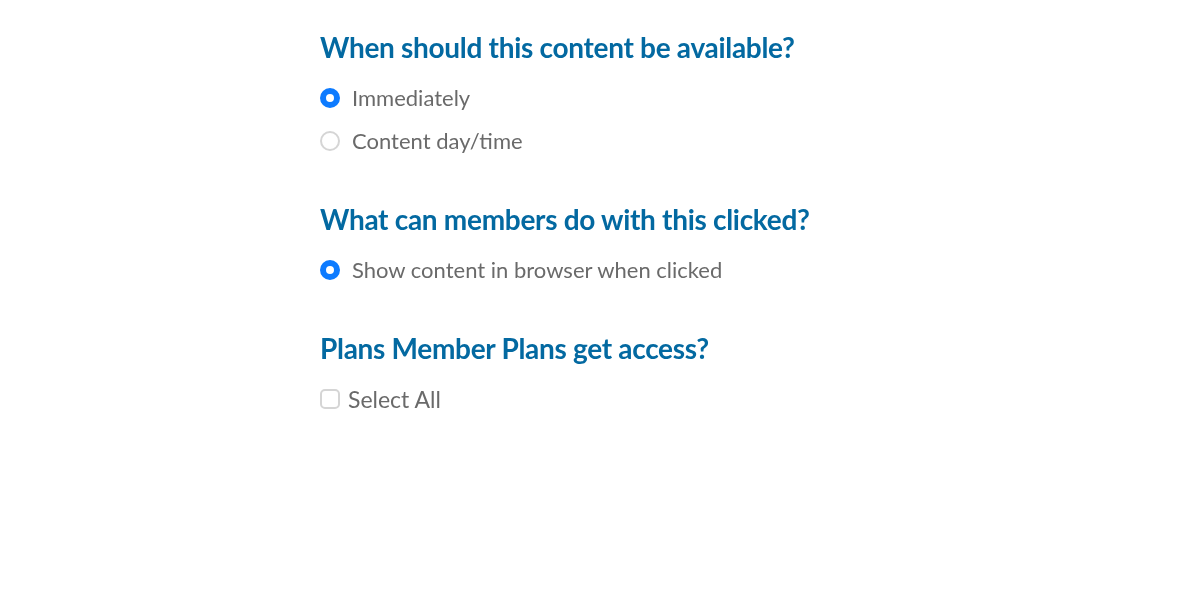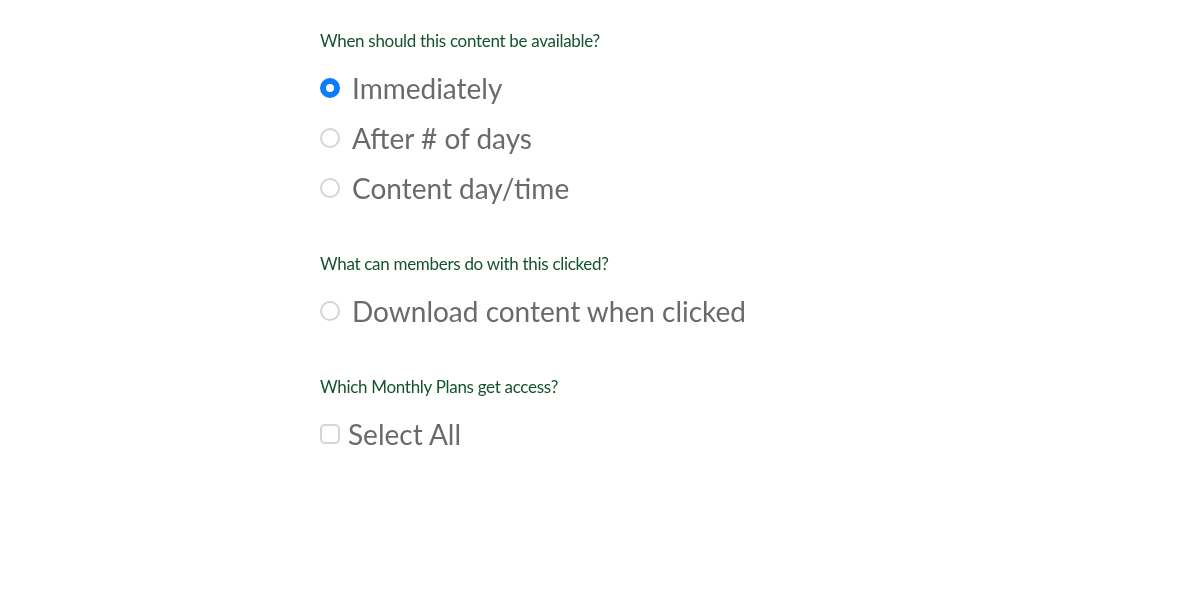--- a/index.html
+++ b/index.html
@@ -14,23 +14,23 @@
       height: 600px;
       padding: 30px 0 0 320px;
     }
     .section {
       margin-bottom: 48px;
     }
     .section:last-child {
       margin-bottom: 0;
     }
     .section-heading {
-      font-size: 17px;
-      font-weight: 400;
-      color: #14532d;
+      font-size: 28px;
+      font-weight: 700;
+      color: #0369a1;
       margin-bottom: 20px;
       letter-spacing: -0.3px;
     }
     .option-row {
       display: flex;
       align-items: center;
       margin-bottom: 16px;
       cursor: pointer;
     }
     .option-row:last-child {
@@ -69,60 +69,56 @@
       position: absolute;
       left: 5px;
       top: 1px;
       width: 5px;
       height: 10px;
       border: solid #fff;
       border-width: 0 2.5px 2.5px 0;
       transform: rotate(45deg);
     }
     .option-label {
-      font-size: 28px;
+      font-size: 22px;
       color: #6a6a6a;
       font-weight: 400;
     }
     .plans-section .option-row {
       margin-bottom: 12px;
     }
     .plans-section .option-label {
-      font-size: 28px;
+      font-size: 23px;
     }
     .plans-section .checkbox {
       margin-right: 8px;
     }
   </style>
 </head>
 <body>
 
 <div class="section">
   <h2 class="section-heading">When should this content be available?</h2>
   <div class="option-row">
     <span class="radio selected"></span>
     <span class="option-label">Immediately</span>
   </div>
   <div class="option-row">
     <span class="radio"></span>
-    <span class="option-label">After # of days</span>
-  </div>
-  <div class="option-row">
-    <span class="radio"></span>
     <span class="option-label">Content day/time</span>
   </div>
 </div>
 
 <div class="section">
   <h2 class="section-heading">What can members do with this clicked?</h2>
   <div class="option-row">
-    <span class="radio"></span>
-    <span class="option-label">Download content when clicked</span>
+    <span class="radio selected"></span>
+    <span class="option-label">Show content in browser when clicked</span>
   </div>
 </div>
 
 <div class="section plans-section">
-  <h2 class="section-heading">Which Monthly Plans get access?</h2>
+  <h2 class="section-heading">Plans Member Plans get access?</h2>
   <div class="option-row">
     <span class="checkbox"></span>
     <span class="option-label">Select All</span>
   </div>
 </div>
 
 </body></html>

